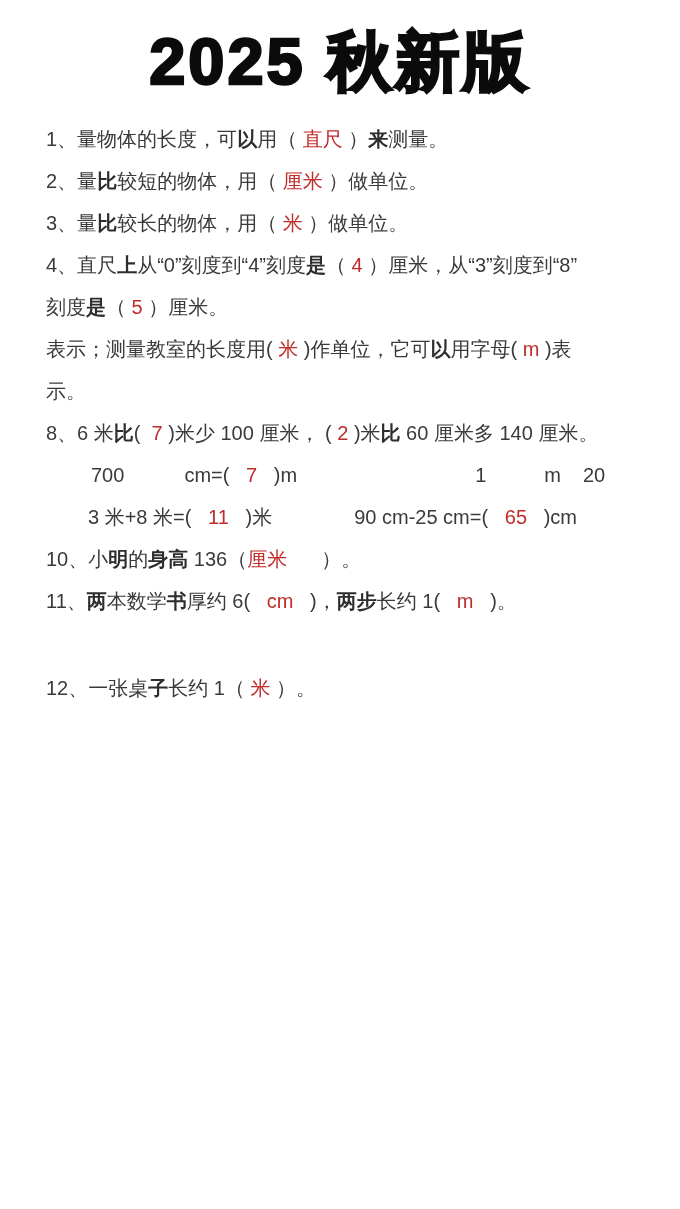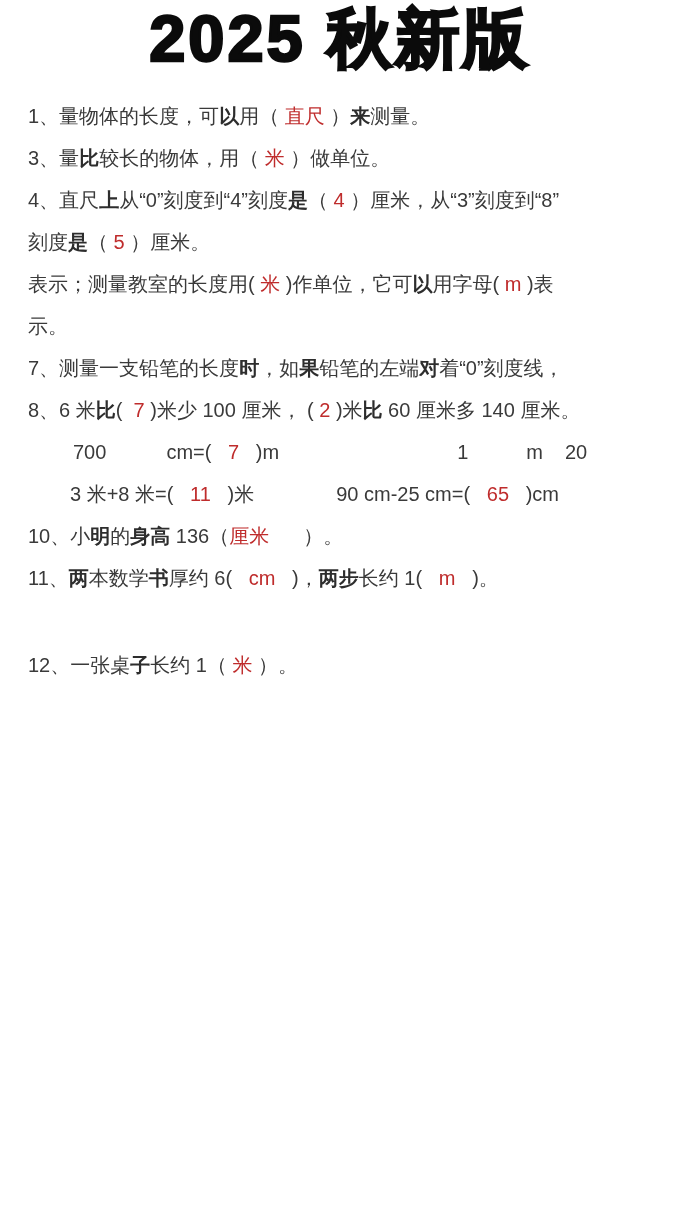--- a/index.html
+++ b/index.html
@@ -10,20 +10,21 @@
   }
   .page {
     width: 680px;
     height: 1209px;
     background: #ffffff;
     overflow: hidden;
     font-family: "Liberation Sans", "DejaVu Sans", sans-serif;
   }
   .header {
     text-align: center;
+    margin-top: 23px;
   }
   .title-line {
     font-size: 65px;
     line-height: 78px;
     font-weight: 900;
     color: #0b0b0b;
     letter-spacing: 3px;
     -webkit-text-stroke: 2.5px #0b0b0b;
   }
   .title-line + .title-line {
@@ -34,21 +35,21 @@
     font-size: 30px;
     line-height: 36px;
     font-weight: 900;
     letter-spacing: 1px;
     -webkit-text-stroke: 1px currentColor;
   }
   .subtitle .part-blue { color: #2878be; -webkit-text-stroke: 1px #2878be; }
   .subtitle .part-green { color: #1fa657; -webkit-text-stroke: 1px #1fa657; }
   .body-text {
     margin-top: 17px;
-    padding-left: 28px;
+    padding-left: 46px;
     padding-right: 20px;
     color: #3a3a3a;
     font-size: 20px;
   }
   .line {
     height: 42px;
     line-height: 42px;
     white-space: pre;
   }
   .line.blank {
@@ -61,26 +62,26 @@
 </style>
 </head>
 <body>
 
 <div class="page">
   <div class="header">
     <div class="title-line">2025 秋新版</div>
   </div>
   <div class="body-text">
       <div class="line"><span class="seg-n">1、量物体的长度，可</span><span class="seg-b">以</span><span class="seg-n">用（ </span><span class="seg-r">直尺</span><span class="seg-n"> ）</span><span class="seg-b">来</span><span class="seg-n">测量。</span></div>
+      <div class="line"><span class="seg-n">2、量</span><span class="seg-b">比</span><span class="seg-n">较短的物体，用（ </span><span class="seg-r">厘米</span><span class="seg-n"> ）做单位。</span></div>
       <div class="line"><span class="seg-n">3、量</span><span class="seg-b">比</span><span class="seg-n">较长的物体，用（ </span><span class="seg-r">米</span><span class="seg-n"> ）做单位。</span></div>
       <div class="line"><span class="seg-n">4、直尺</span><span class="seg-b">上</span><span class="seg-n">从“0”刻度到“4”刻度</span><span class="seg-b">是</span><span class="seg-n">（ </span><span class="seg-r">4</span><span class="seg-n"> ）厘米，从“3”刻度到“8”</span></div>
       <div class="line"><span class="seg-n">刻度</span><span class="seg-b">是</span><span class="seg-n">（ </span><span class="seg-r">5</span><span class="seg-n"> ）厘米。</span></div>
       <div class="line"><span class="seg-n">表示；测量教室的长度用( </span><span class="seg-r">米</span><span class="seg-n"> )作单位，它可</span><span class="seg-b">以</span><span class="seg-n">用字母( </span><span class="seg-r">m</span><span class="seg-n"> )表</span></div>
       <div class="line"><span class="seg-n">示。</span></div>
-      <div class="line"><span class="seg-n">7、测量一支铅笔的长度</span><span class="seg-b">时</span><span class="seg-n">，如</span><span class="seg-b">果</span><span class="seg-n">铅笔的左端</span><span class="seg-b">对</span><span class="seg-n">着“0”刻度线，</span></div>
       <div class="line"><span class="seg-n">8、6 米</span><span class="seg-b">比</span><span class="seg-n">(  </span><span class="seg-r">7</span><span class="seg-n"> )米少 100 厘米， ( </span><span class="seg-r">2</span><span class="seg-n"> )米</span><span class="seg-b">比</span><span class="seg-n"> 60 厘米多 140 厘米。</span></div>
       <div class="line"><span class="gap" style="width: 45px;"></span><span class="seg-n">700</span><span class="gap" style="width: 60px;"></span><span class="seg-n">cm=(</span><span class="seg-r">   7   </span><span class="seg-n">)m</span><span class="gap" style="width: 178px;"></span><span class="seg-n">1</span><span class="gap" style="width: 58px;"></span><span class="seg-n">m</span><span class="gap" style="width: 22px;"></span><span class="seg-n">20</span></div>
       <div class="line"><span class="gap" style="width: 42px;"></span><span class="seg-n">3 米+8 米=(</span><span class="seg-r">   11   </span><span class="seg-n">)米</span><span class="gap" style="width: 82px;"></span><span class="seg-n">90 cm-25 cm=(</span><span class="seg-r">   65   </span><span class="seg-n">)cm</span></div>
       <div class="line"><span class="seg-n">10、小</span><span class="seg-b">明</span><span class="seg-n">的</span><span class="seg-b">身高</span><span class="seg-n"> 136（</span><span class="seg-r">厘米</span><span class="gap" style="width: 34px;"></span><span class="seg-n">）。</span></div>
       <div class="line"><span class="seg-n">11、</span><span class="seg-b">两</span><span class="seg-n">本数学</span><span class="seg-b">书</span><span class="seg-n">厚约 6(</span><span class="seg-r">   cm   </span><span class="seg-n">)，</span><span class="seg-b">两步</span><span class="seg-n">长约 1(</span><span class="seg-r">   m   </span><span class="seg-n">)。</span></div>
       <div class="line blank"></div>
       <div class="line"><span class="seg-n">12、一张桌</span><span class="seg-b">子</span><span class="seg-n">长约 1（ </span><span class="seg-r">米</span><span class="seg-n"> ）。</span></div>
     </div>
 </div>
 

